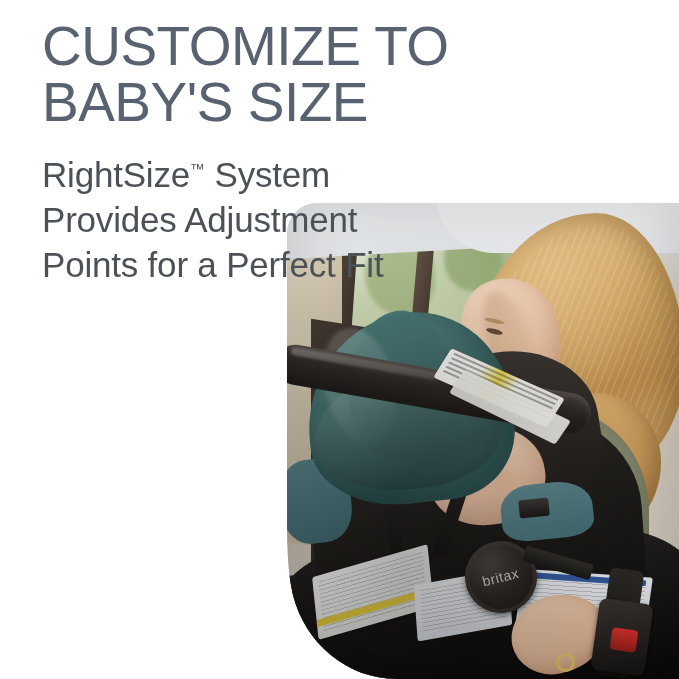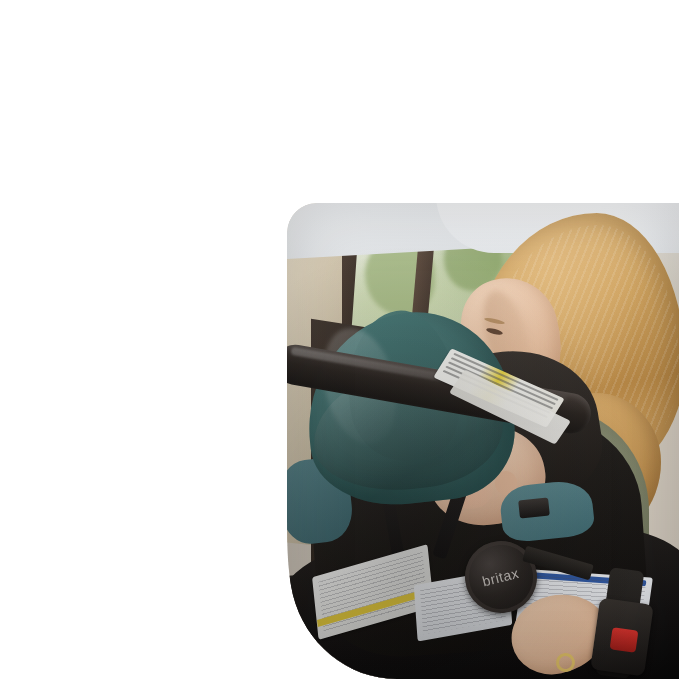--- a/index.html
+++ b/index.html
@@ -435,20 +435,26 @@
     position:absolute;inset:0;
     box-shadow:inset 0 0 70px rgba(0,0,0,.18);
     pointer-events:none;
   }
 </style>
 </head>
 <body style="background: rgb(255, 255, 255);">
 
 <div id="root">
 
+  <div class="text-block">
+    <h1 class="headline">CUSTOMIZE TO
+BABY'S SIZE</h1>
+
+    <p class="subhead"><span>RightSize</span><span class="tm">™</span><span> System Provides Adjustment Points for a Perfect Fit</span></p>
+  </div>
 
   <div class="photo-panel">
     <div class="photo-clip">
       <div class="photo-inner">
         <div class="scene">
 
           <div class="interior-right"></div>
           <div class="window-right"></div>
           <div class="window"></div>
           <div class="foliage1"></div>

